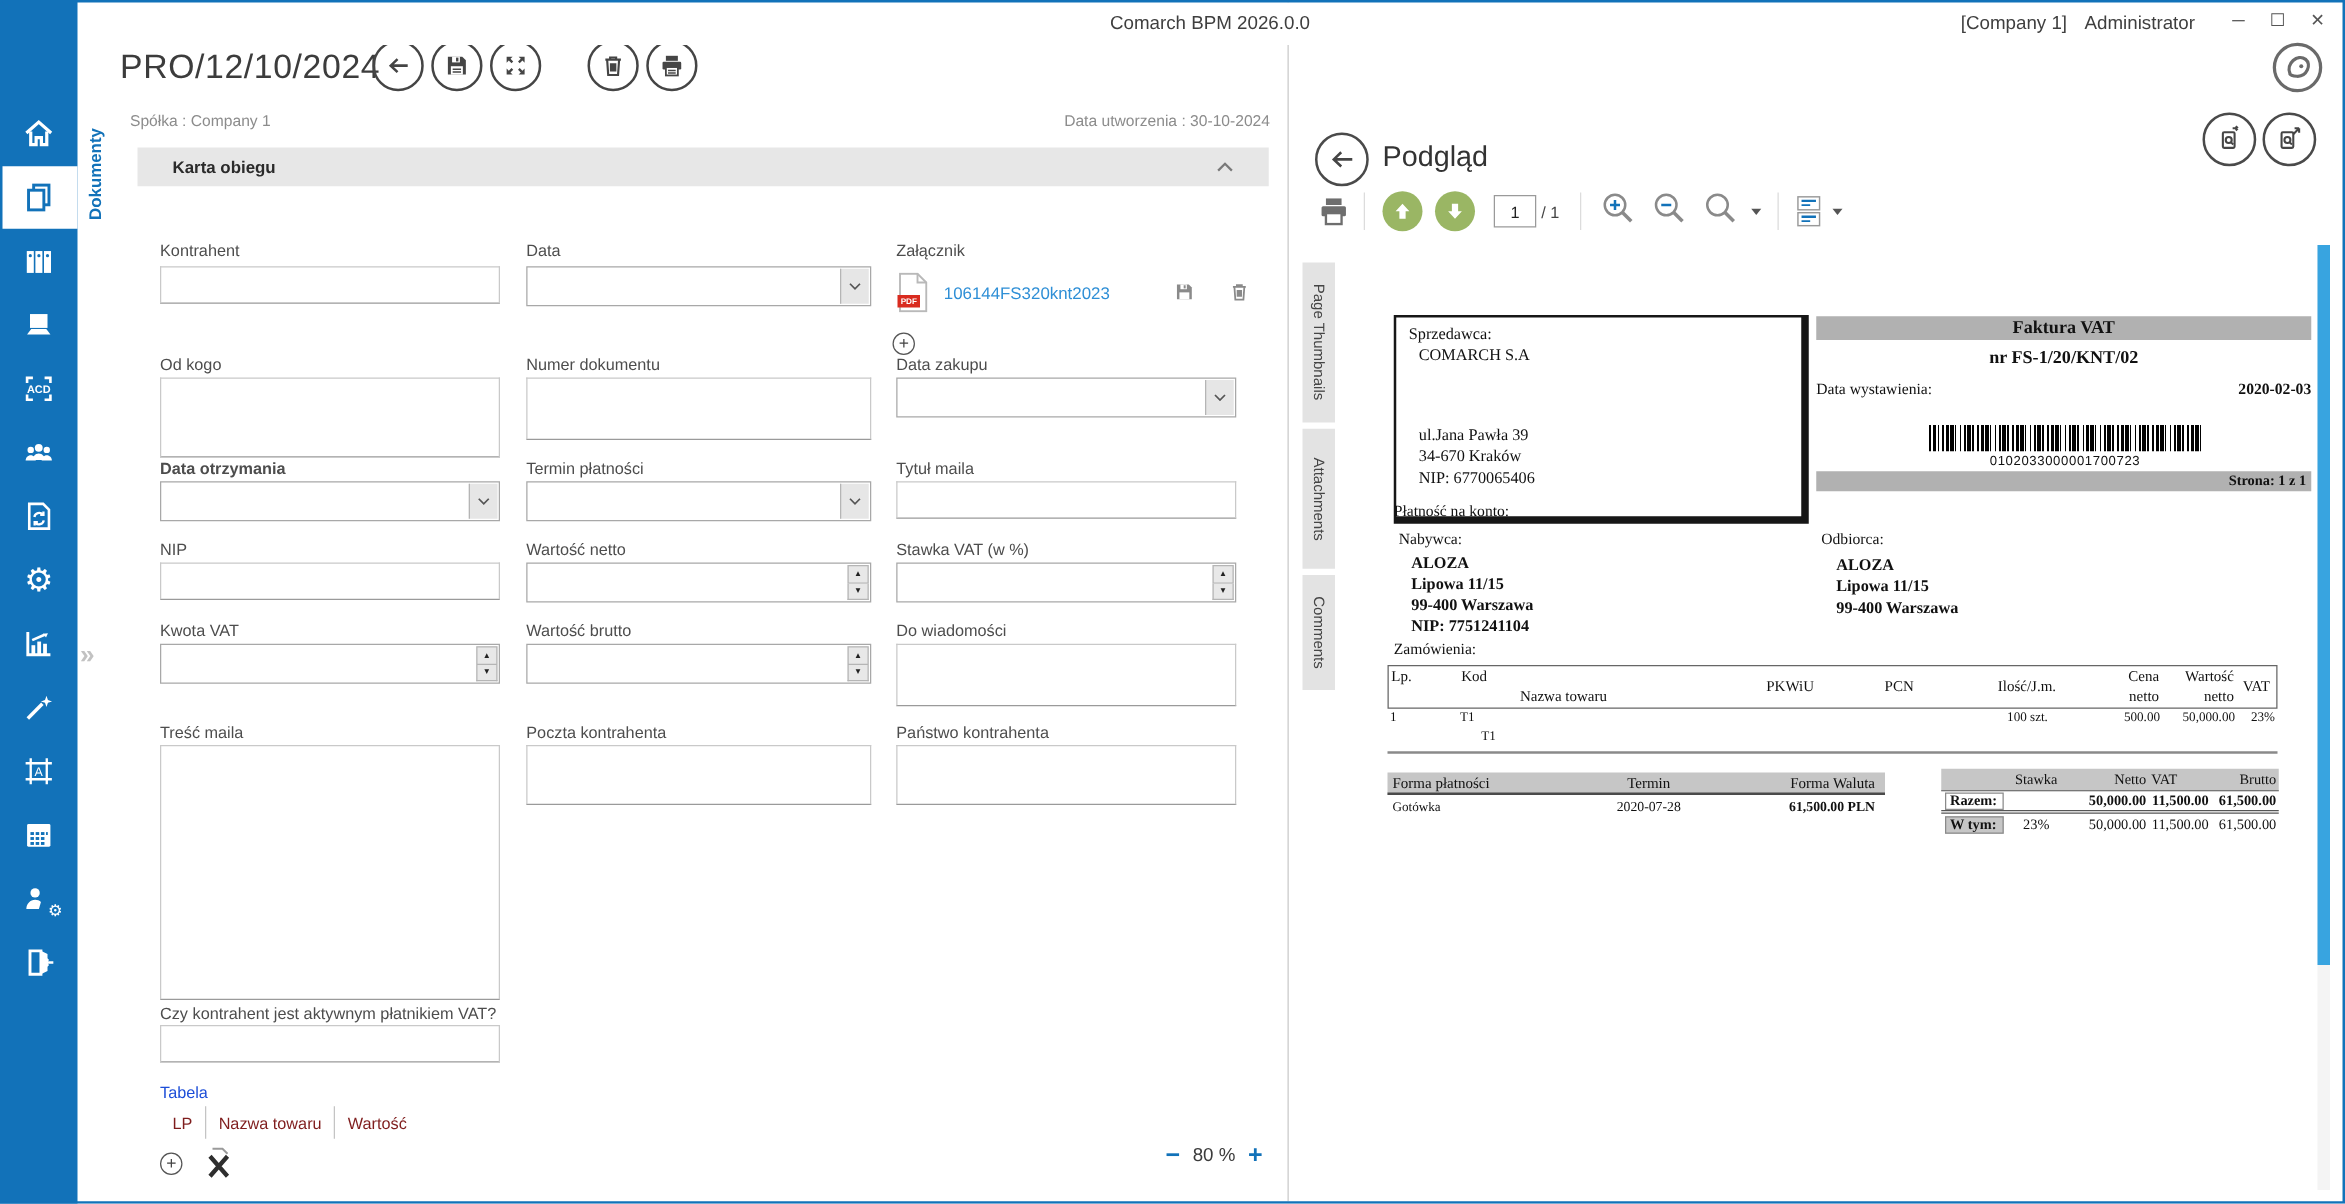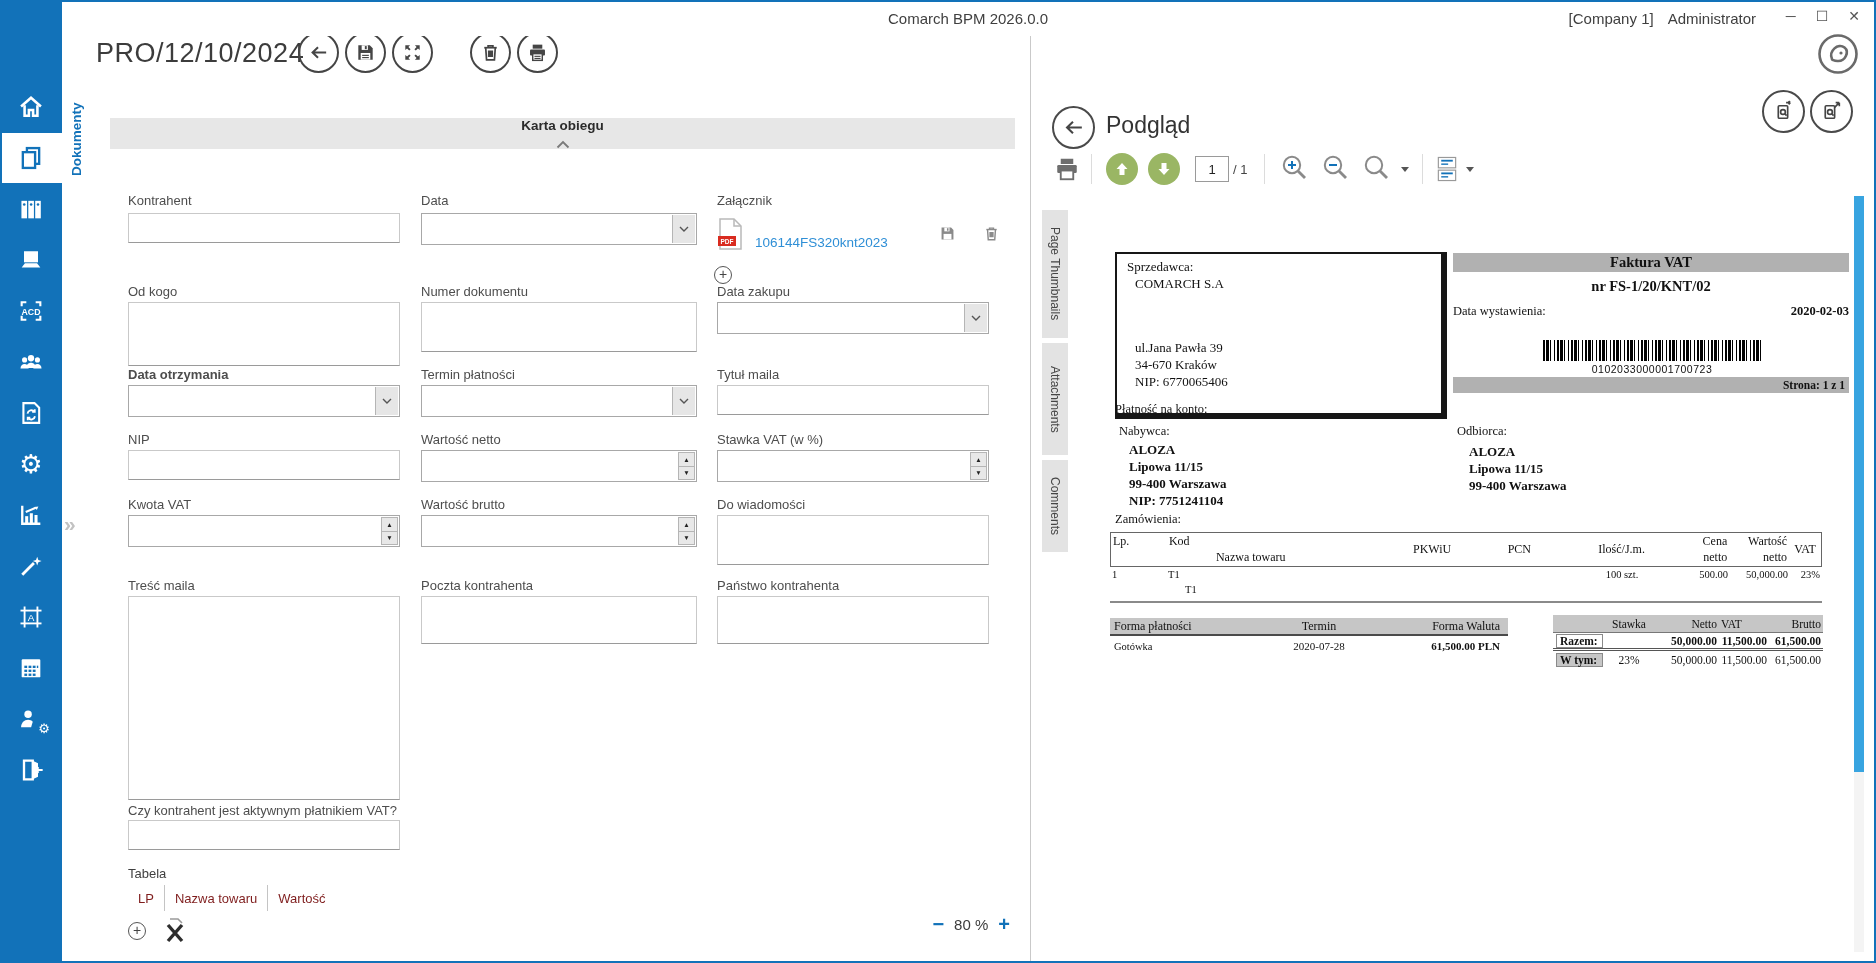--- a/index.html
+++ b/index.html
@@ -35,43 +35,43 @@
   #doc-number { position:absolute; left:6px; top:36px; font-size:27px; font-weight:300; color:#3c3c3c; letter-spacing:0.5px; }
   .circle-btn { width:41px; height:41px; border:2px solid #454545; border-radius:50%；
     background:#fff; display:flex; align-items:center; justify-content:center; }
   .circle-btn { border-radius:50%; }
   .tb-group { position:absolute; top:30px; display:flex; gap:6px; }
   #tb-group1 { left:208px; } #tb-group2 { left:380px; }
   .circle-btn svg { width:23px; height:23px; }
 
   #meta-row { position:absolute; left:14px; right:14px; top:88px; font-size:12.5px; color:#8c8c8c; display:flex; justify-content:space-between; }
   #karta-bar { position:absolute; left:20px; top:116px; width:905px; height:31px; background:#e7e7e7;
-    display:flex; align-items:center; justify-content:space-between; padding:0 16px;flex-direction:column; }
+    display:flex; align-items:center; justify-content:space-between; padding:0 28px; }
   #karta-bar .kt { font-size:13.5px; font-weight:bold; color:#2b2b2b; }
 
   .flabel { position:absolute; font-size:13px; color:#4d4d4d; white-space:nowrap; }
   .tb { position:absolute; background:#fff; border:1px solid #c9c9c9; border-bottom-color:#9a9a9a; }
   .sel, .spin { border:1px solid #a8a8a8; }
   .dd { position:absolute; right:1px; top:1px; bottom:1px; width:23px; background:#e6e6e6;
     border-left:1px solid #b5b5b5; display:flex; align-items:center; justify-content:center; }
   .spin-btns { position:absolute; right:1px; top:1px; bottom:1px; width:17px; display:flex; flex-direction:column; }
   .sb-btn { flex:1; background:#e8e8e8; border:1px solid #b5b5b5; font-size:6.5px; color:#222;
     display:flex; align-items:center; justify-content:center; }
   .sb-btn + .sb-btn { border-top:none; }
 
-  #attach-row { position:absolute; left:627px; top:216px; display:flex; align-items:flex-end; }
+  #attach-row { position:absolute; left:627px; top:216px; display:flex; align-items:center; }
   #attach-link { font-size:13.5px; color:#2f8fd6; margin-left:12px; cursor:pointer; }
   .gray-ic { width:19px; height:19px; }
   #attach-save { position:absolute; left:848px; top:222px; }
   #attach-del  { position:absolute; left:892px; top:222px; }
   .plus-circle { width:18px; height:18px; border:1.4px solid #555; border-radius:50%; color:#444;
     font-size:14px; line-height:15px; text-align:center; background:#fff; }
   #attach-plus { position:absolute; left:624px; top:264px; }
 
-  #tabela-label { position:absolute; left:38px; top:864px; font-size:13px; color:#404040; }
+  #tabela-label { position:absolute; left:38px; top:864px; font-size:13px; color:#1d4ed8; }
   #tabela-cols { position:absolute; left:38px; top:883px; display:flex; align-items:stretch; height:26px; font-size:13px; color:#7f1d1d; }
   #tabela-cols .col { display:flex; align-items:center; padding:0 10px; }
   #tabela-cols .vdiv { width:1px; background:#c4c4c4; }
 
   #row-plus { position:absolute; left:38px; top:920px; }
   #row-x { position:absolute; left:72px; top:915px; }
   #zoom-widget { position:absolute; right:20px; top:912px; display:flex; align-items:center; gap:10px; }
   #zoom-widget .zbtn { color:#1272b9; font-size:20px; font-weight:bold; line-height:1; }
   #zoom-widget .zval { font-size:15px; color:#3c3c3c; }
 
@@ -343,20 +343,24 @@
         <svg viewBox="0 0 24 24">
             <rect x="7" y="3.8" width="10" height="4.2" fill="#454545"></rect>
             <rect x="4.2" y="8.8" width="15.6" height="6.4" rx="1" fill="#454545"></rect>
             <rect x="7" y="13.2" width="10" height="7" fill="#fff" stroke="#454545" stroke-width="1.5"></rect>
             <line x1="8.8" y1="16" x2="15.2" y2="16" stroke="#454545" stroke-width="1.2"></line>
             <line x1="8.8" y1="18.2" x2="15.2" y2="18.2" stroke="#454545" stroke-width="1.2"></line>
           </svg>
       </div>
     </div>
 
+    <div id="meta-row">
+      <span>Spółka : Company 1</span>
+      <span>Data utworzenia : 30-10-2024</span>
+    </div>
 
     <div id="karta-bar">
       <span class="kt">Karta obiegu</span>
       <svg width="14" height="9" viewBox="0 0 14 9">
           <path d="M1.5 7.5 L7 2 L12.5 7.5" stroke="#7a7a7a" stroke-width="1.8" fill="none"></path>
         </svg>
     </div>
 
     <div class="flabel" style="left:38px; top:191px;">Kontrahent</div>
     <div class="tb" style="left:38px; top:211px; width:272px; height:30px;"></div>

